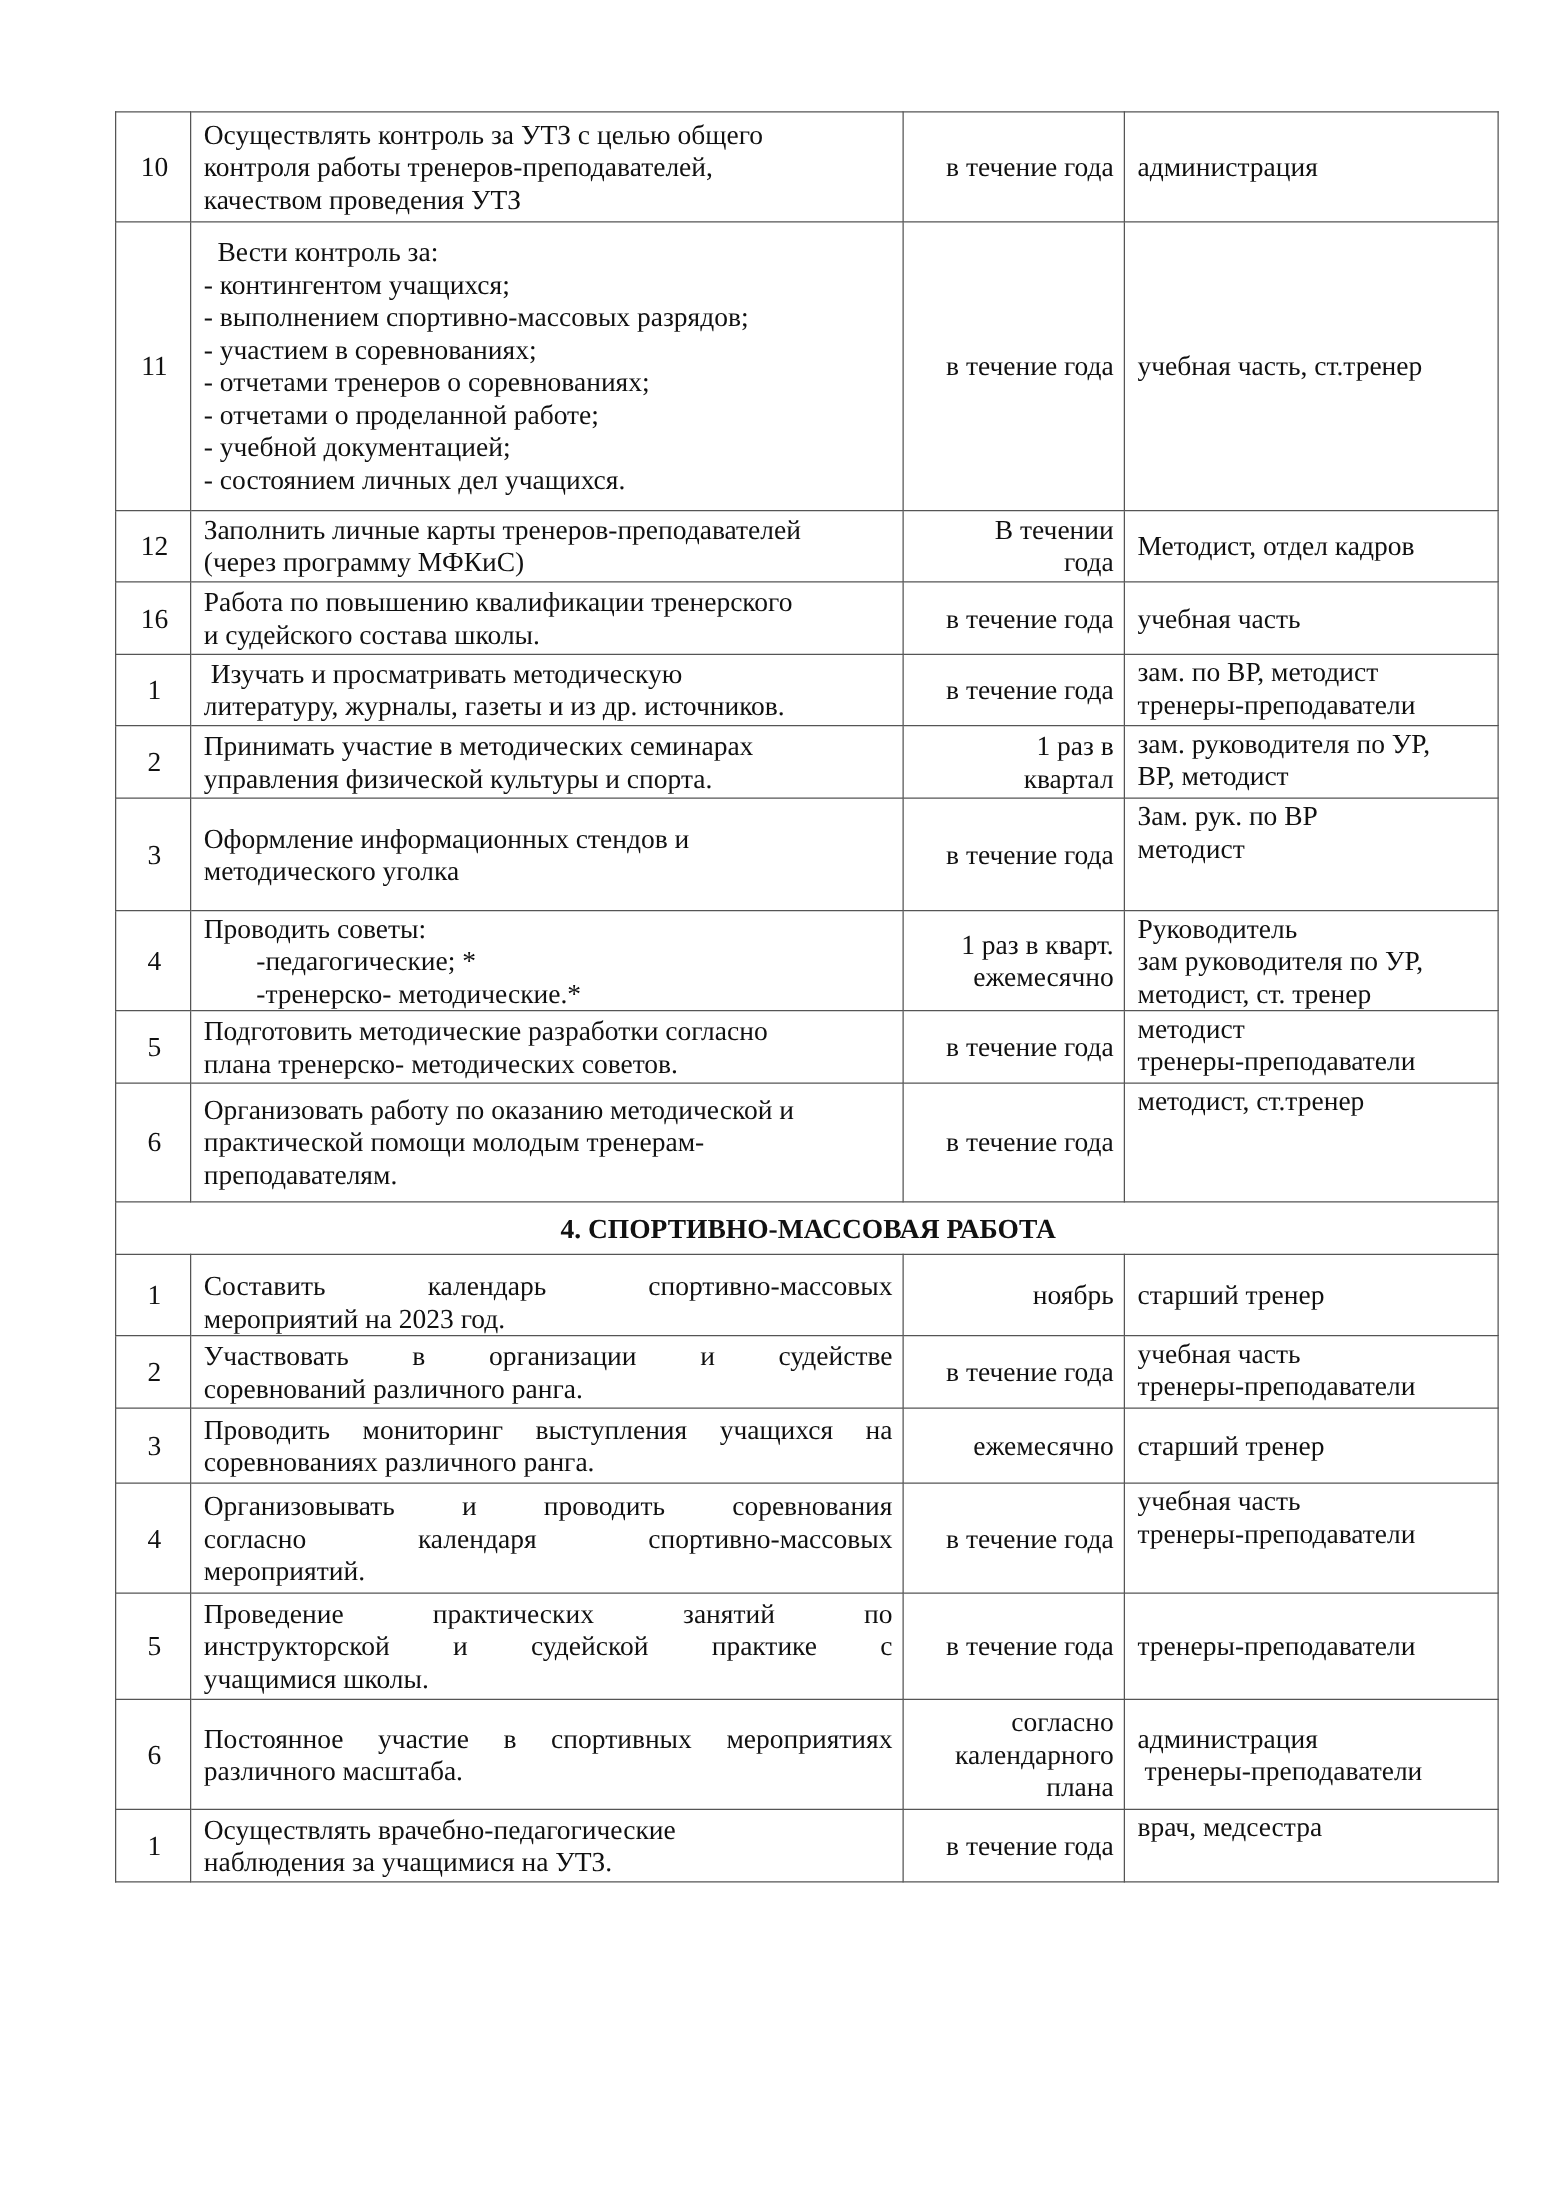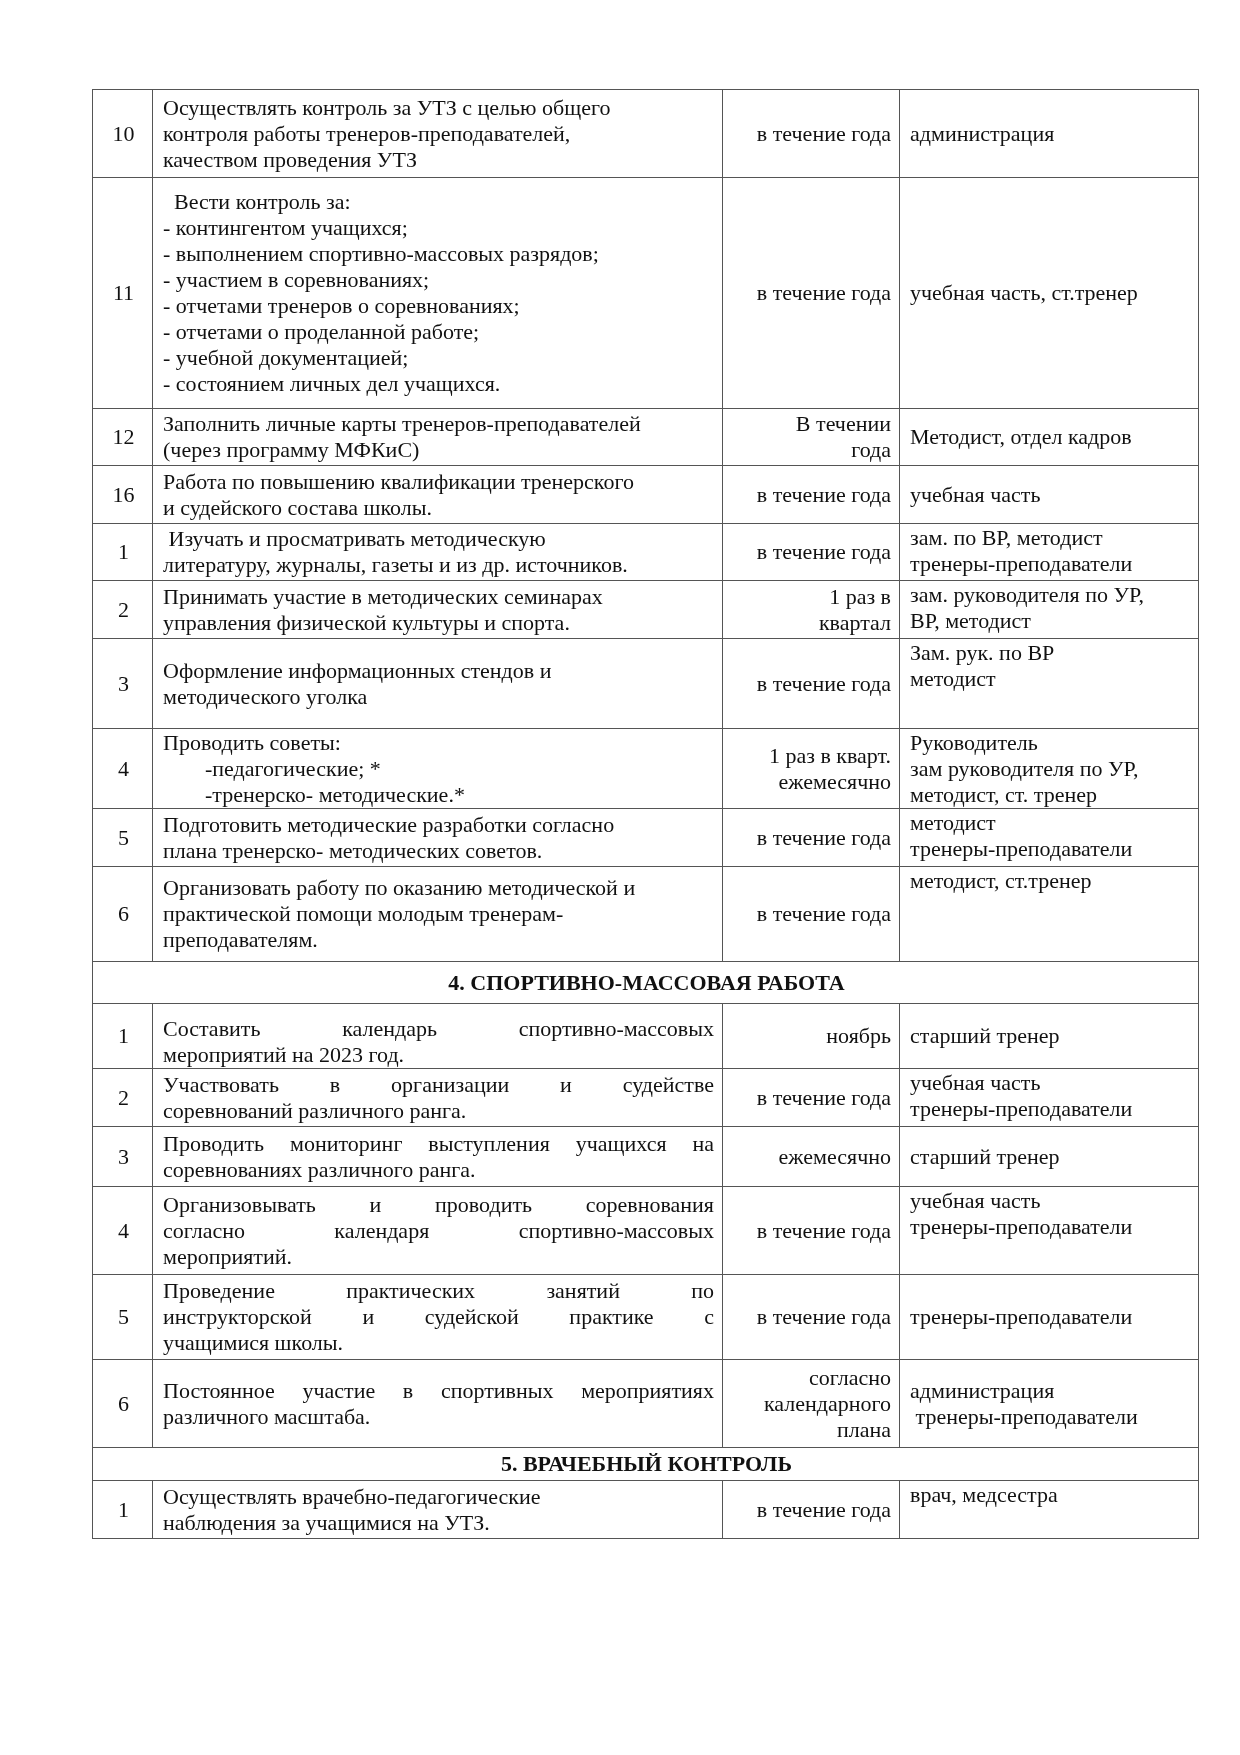--- a/index.html
+++ b/index.html
@@ -259,23 +259,20 @@
         <td class="when">
           <span class="line">согласно</span>
           <span class="line">календарного</span>
           <span class="line">плана</span>
         </td>
         <td class="who">
           <span class="line">администрация</span>
           <span class="line"> тренеры-преподаватели</span>
         </td>
       </tr>
-      <tr style="height: 33px;">
-        <td colspan="4" class="section">5. ВРАЧЕБНЫЙ КОНТРОЛЬ</td>
-      </tr>
       <tr style="height: 58px;">
         <td class="num">1</td>
         <td class="task">
           <span class="line">Осуществлять врачебно-педагогические</span>
           <span class="line">наблюдения за учащимися на УТЗ.</span>
         </td>
         <td class="when">
           <span class="line">в течение года</span>
         </td>
         <td class="who top">

